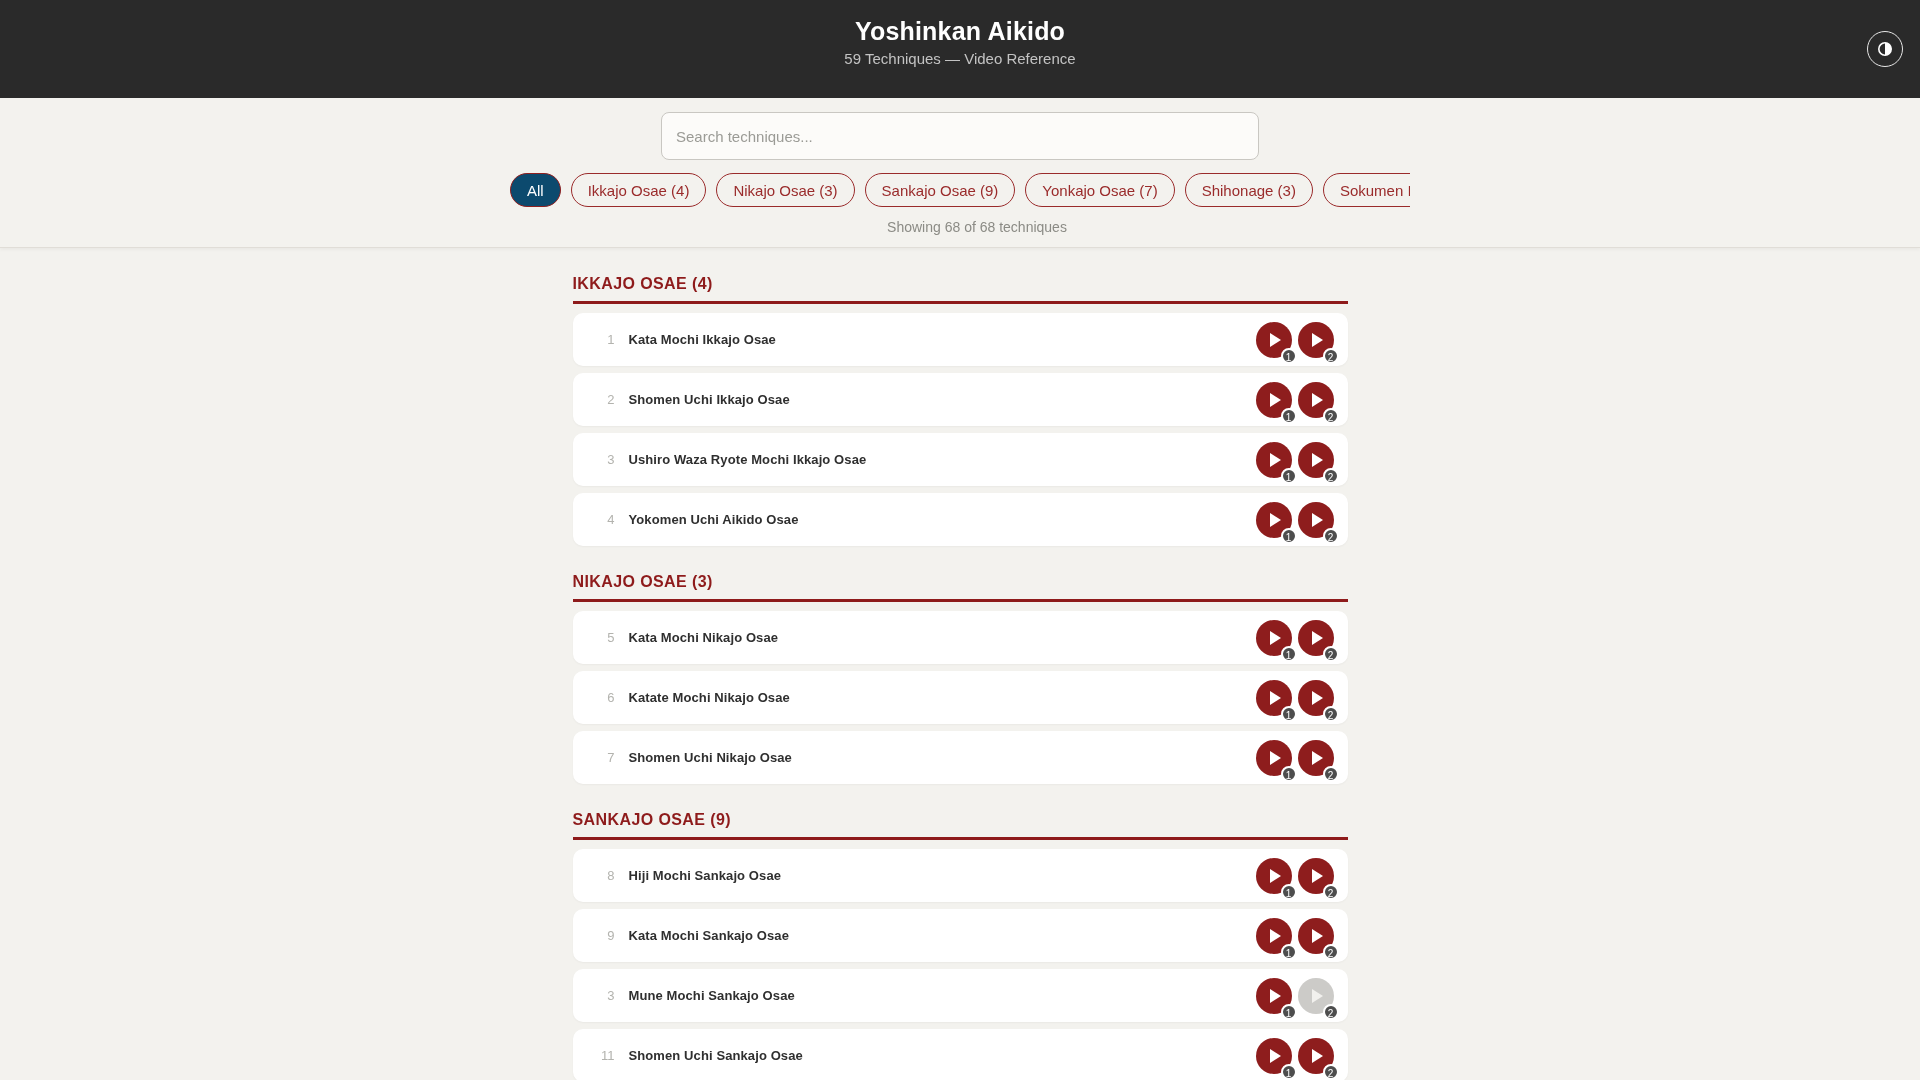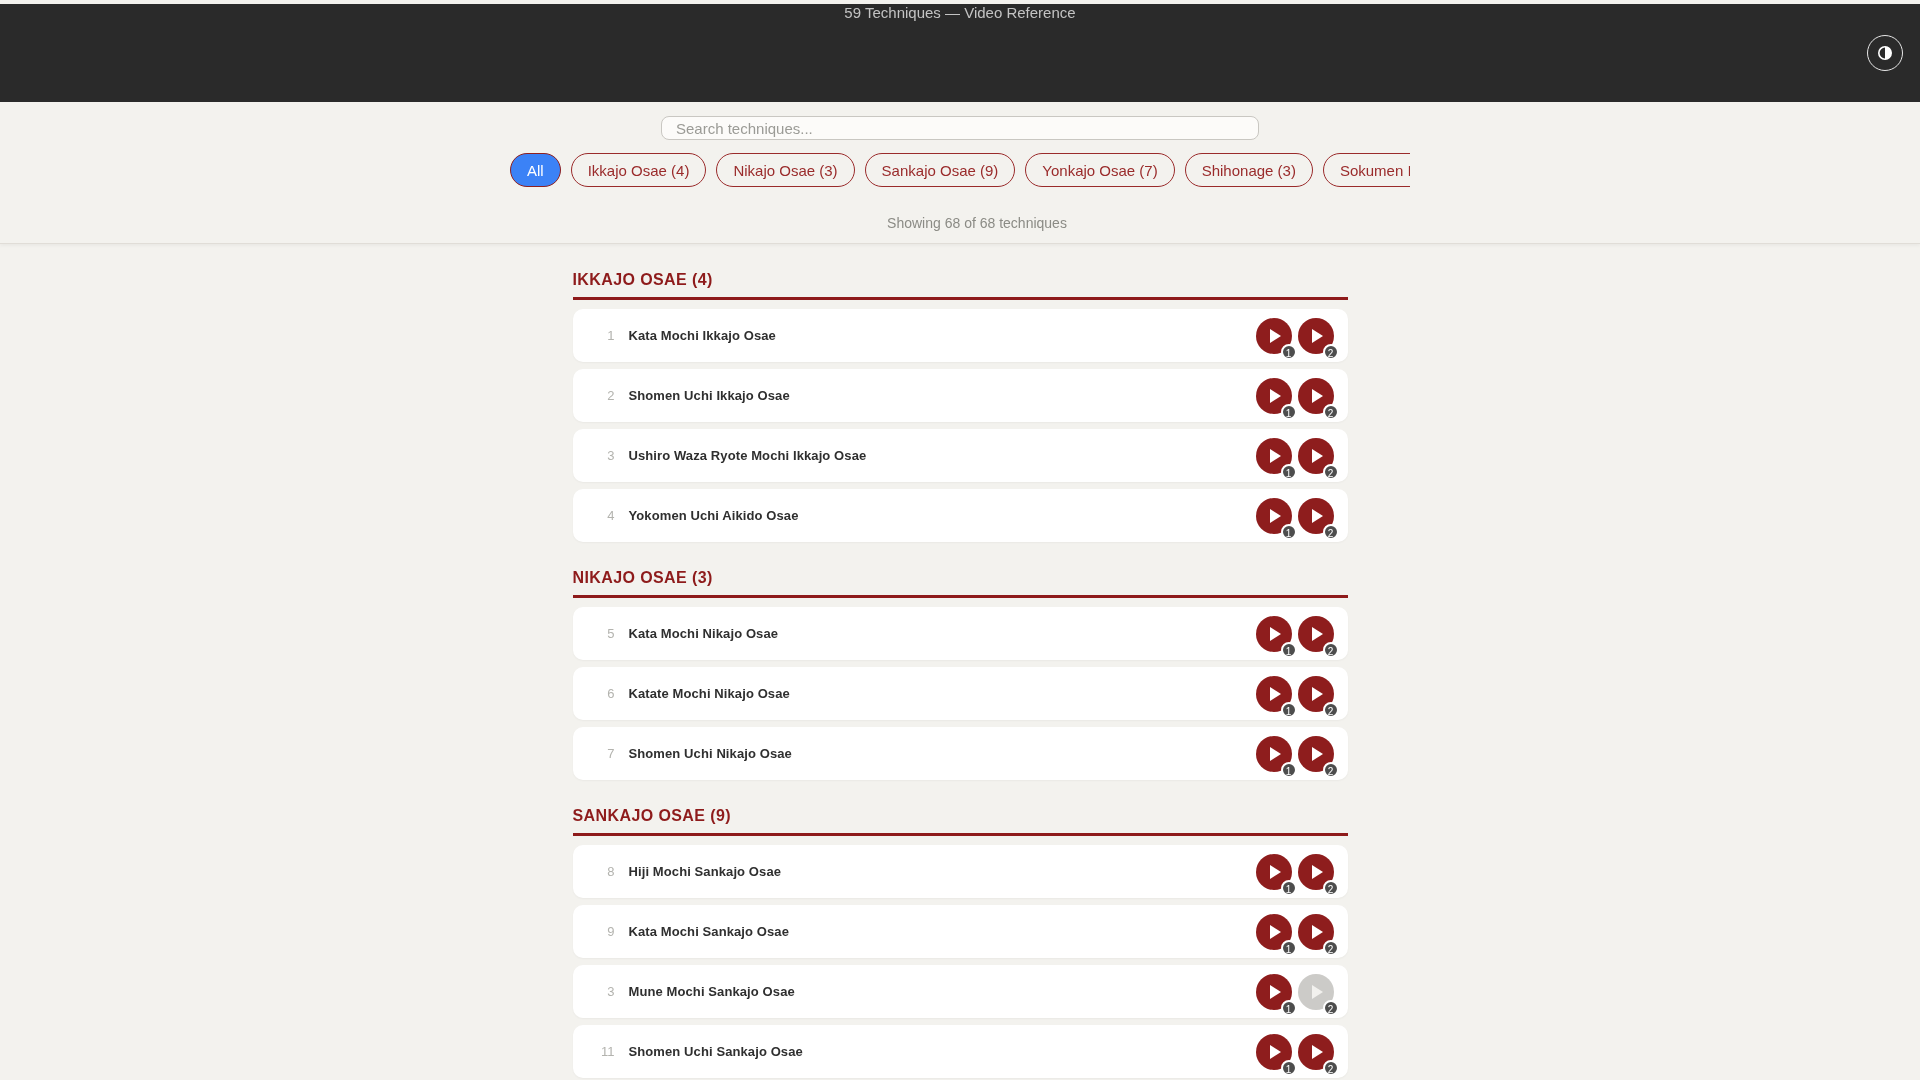--- a/index.html
+++ b/index.html
@@ -45,21 +45,21 @@
   }
 
   
   .filter-bar {
     padding: 14px 0 12px 0;
     border-bottom: 1px solid #e0ddd7;
     box-shadow: 0 2px 3px rgba(0,0,0,0.04);
   }
   .search-wrap { text-align: center; }
   .search-input {
-    width: 598px; height: 24px;
+    width: 598px; height: 48px;
     border: 1px solid #c9c7c2;
     border-radius: 8px;
     background: #fcfbf9;
     font-size: 15px;
     padding: 0 14px;
     color: #333;
     font-family: "Liberation Sans", sans-serif;
     outline: none;
   }
   .search-input::placeholder { color: #9b9b96; }
@@ -78,26 +78,26 @@
     border-radius: 17px;
     border: 1px solid #9a2b2b;
     background: transparent;
     color: #9a2b2b;
     font-size: 15px;
     font-family: "Liberation Sans", sans-serif;
     display: inline-flex; align-items: center;
     cursor: pointer;
   }
   .chip.active {
-    background: #3b82f6;
+    background: #0c4a6e;
     border-color: #8e2020;
     color: #fff;
   }
   .results-text {
-    margin-top: 28px;
+    margin-top: 12px;
     text-align: center;
     color: #8b8b85;
     font-size: 14px;
     padding-left: 34px;
   }
 
   
   .list {
     max-width: 775px;
     margin: 0 auto;
@@ -174,20 +174,21 @@
     font-size: 10px;
     line-height: 16px;
     text-align: center;
     font-family: "Liberation Sans", sans-serif;
   }
 </style>
 </head>
 <body>
 
 <header class="app-header">
+  <h1>Yoshinkan Aikido</h1>
   <div class="subtitle">59 Techniques — Video Reference</div>
   <button class="theme-toggle">
     <span style="display:flex">
       <svg width="18" height="18" viewBox="0 0 18 18">
         <circle cx="9" cy="9" r="6.2" fill="none" stroke="#ffffff" stroke-width="1.6"></circle>
         <path d="M9 2.8 A6.2 6.2 0 0 1 9 15.2 Z" fill="#ffffff"></path>
       </svg>
     </span>
   </button>
 </header>

